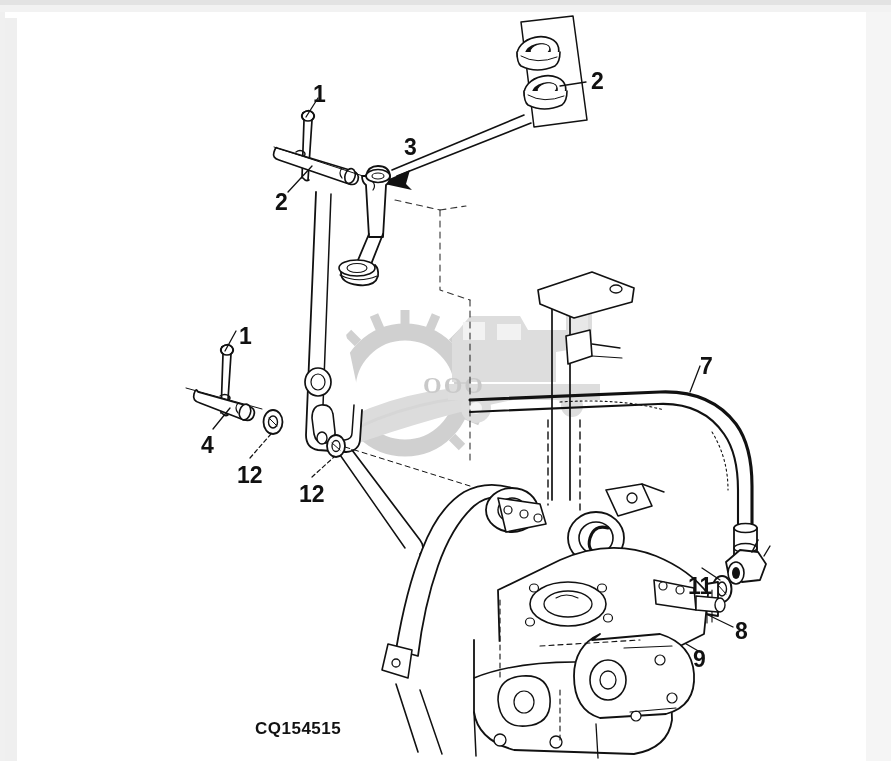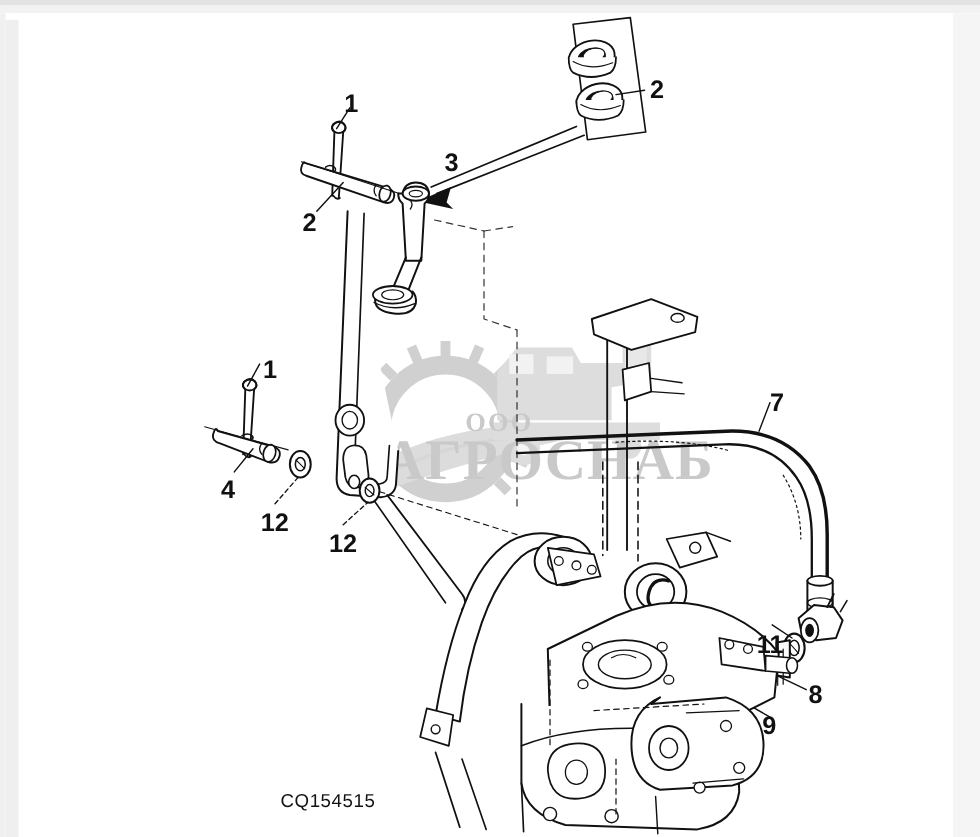--- a/index.html
+++ b/index.html
@@ -52,21 +52,21 @@
     font-weight: bold;
     font-size: 23px;
     color: #111111;
     line-height: 1;
     letter-spacing: 0px;
     user-select: none;
   }
   .partno {
     position: absolute;
     font-family: "Liberation Sans", sans-serif;
-    font-weight: normal;
+    font-weight: bold;
     font-size: 17px;
     letter-spacing: 0.5px;
     color: #121212;
   }
   .wm-text {
     position: absolute;
     font-family: "Liberation Serif", serif;
     font-weight: bold;
     color: #c9c9c9;
   }
@@ -119,21 +119,20 @@
         <rect x="568" y="312" width="20" height="30" fill="#e8e8e8"></rect>
         <path d="M448 384 L600 384 L600 400 L448 400 Z"></path>
         <circle cx="476" cy="408" r="15" fill="#dddddd"></circle>
         <circle cx="476" cy="408" r="6" fill="#f4f4f4"></circle>
         <circle cx="572" cy="406" r="11" fill="#dddddd"></circle>
       </g>
     </g>
   </svg>
 
   <div class="wm-text" style="left:423px; top:372px; font-size:24px; letter-spacing:2px;font-family:Liberation Serif, serif;">ООО</div>
-  <div class="wm-text" style="left:348px; top:389px; font-size:52px; letter-spacing:1px;">АГРОСНАБ</div>
 
   <svg class="art" viewBox="0 0 891 761" aria-hidden="true">
     <g fill="none" stroke="#111111" stroke-width="1.6" stroke-linejoin="round" stroke-linecap="round">
 
       <g>
         <polygon points="521,22 573,16 587,120 534,127" fill="#ffffff" stroke="#111111" stroke-width="1.5"></polygon>
 
         <g>
           <ellipse cx="538" cy="52" rx="21" ry="15" transform="rotate(-12 538 52)" fill="#ffffff" stroke="#111" stroke-width="1.7"></ellipse>
           <ellipse cx="538" cy="52" rx="13" ry="8.5" transform="rotate(-12 538 52)" fill="#111" stroke="none"></ellipse>

